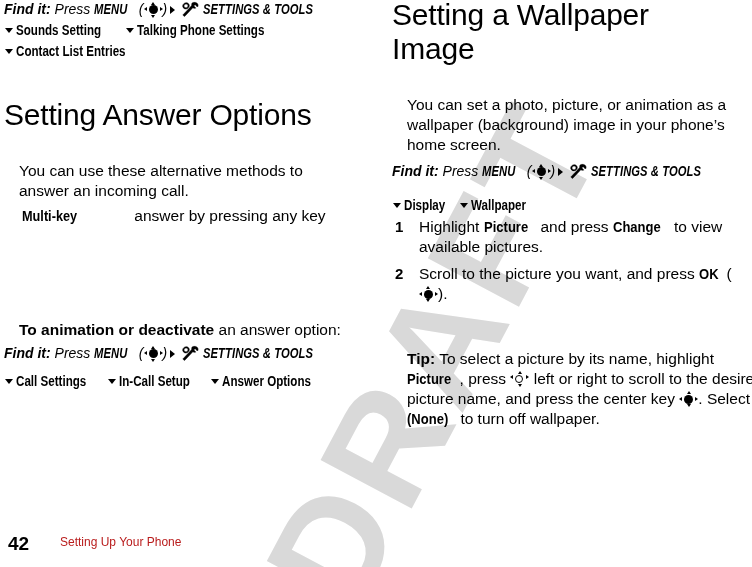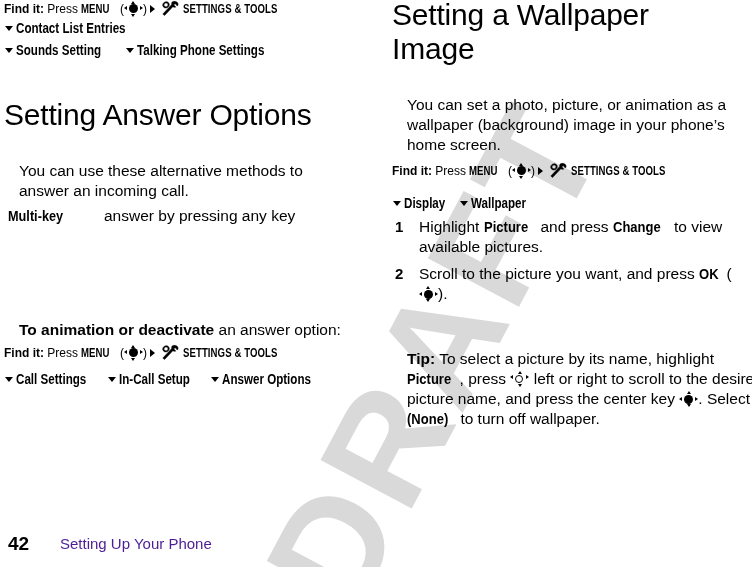--- a/index.html
+++ b/index.html
@@ -61,23 +61,24 @@
     padding: 0;
   }
 
   .body-text {
     font-size: 15.5px;
     line-height: 1.29;
     margin: 15px;
   }
 
   .findit {
-    font-size: 12px;
+    font-size: 14px;
     line-height: 1.35;
     margin: 0;
+    font-style: italic;
   }
   .findit .lbl { font-weight: bold; }
   .findit .cond {
     font-family: "Liberation Sans", sans-serif;
     font-weight: bold;
     font-stretch: condensed;
     transform: scaleX(0.80);
     transform-origin: left center;
     display: inline-block;
     letter-spacing: 0.1px;
@@ -180,20 +181,21 @@
   
   table.opts {
     border-collapse: collapse;
     width: 348px;
     font-size: 15.5px;
   }
   table.opts td {
     vertical-align: top;
     padding: 0 0 2px 0;
     line-height: 1.28;
+    text-align: center;
   }
   td.optname {
     width: 96px;
     padding-right: 8px;
     font-weight: bold;
     font-stretch: condensed;
   }
   td.optname span {
     display: inline-block;
     transform: scaleX(0.82);
@@ -244,23 +246,23 @@
     position: absolute;
     left: 4px;
     top: 0;
     font-size: 19px;
     font-weight: bold;
   }
   #footer .foot-title {
     position: absolute;
     left: 56px;
     top: 2px;
-    font-size: 15px;
+    font-size: 12px;
     font-weight: normal;
-    color: #4c1d95;
+    color: #b91c1c;
   }
 
   .sp-s { display:inline-block; width:3px; }
 </style>
 </head>
 <body>
 
 <svg id="watermark" viewBox="0 0 752 567" xmlns="http://www.w3.org/2000/svg" aria-hidden="true">
   <text class="wm-text" x="60" y="470" transform="rotate(-62 330 300)">DRAFT</text>
 </svg>
@@ -275,24 +277,24 @@
         <span>Press</span>
         <span class="cond">MENU</span><span class="sp-s"></span>(<span class="navkey"><i class="a up"></i><i class="a dn"></i><i class="a lf"></i><i class="a rt"></i><i class="ctr"></i></span>)<span class="arrow-r"></span><svg class="tools-icon" viewBox="0 0 24 20" xmlns="http://www.w3.org/2000/svg">
           <g fill="#000" stroke="#000" stroke-width="0.6">
             <path d="M3 17.6 L14.2 5.6 L16.4 7.6 L5.2 19.4 Z"></path>
             <path d="M14.6 2.5 c2.6 -1.6 6.0 -0.9 7.2 1.6 c0.6 1.3 0.3 2.7 -0.7 3.4 l-2.5 -2.9 l-1.9 1.4 l2.5 2.9 c-1.2 0.6 -2.7 0.3 -3.7 -0.8 c-1.6 -1.8 -1.7 -4.1 -0.9 -5.6 Z"></path>
             <path d="M4.6 3.0 c1.9 -1.4 4.6 -1.1 5.9 0.8 c1.2 1.7 0.7 4.0 -1.1 5.3 c-1.9 1.4 -4.6 1.1 -5.9 -0.8 C2.3 6.6 2.8 4.3 4.6 3.0 Z M5.6 4.3 c-1.1 0.8 -1.4 2.2 -0.7 3.2 c0.8 1.1 2.4 1.3 3.5 0.5 c1.1 -0.8 1.4 -2.2 0.7 -3.2 C8.3 3.7 6.7 3.5 5.6 4.3 Z"></path>
           </g>
         </svg><span class="cond">SETTINGS &amp; TOOLS</span>
       </p>
       <p class="path-line" style="margin-top:2px;">
+        <span class="tri"></span><span class="cond">Sounds Setting</span><span class="sp-s"></span><span class="tri"></span><span class="cond">Talking Phone Settings</span>
+      </p>
+      <p class="path-line" style="margin-top:2px;">
         <span class="tri"></span><span class="cond">Contact List Entries</span>
-      </p>
-      <p class="path-line" style="margin-top:2px;">
-        <span class="tri"></span><span class="cond">Sounds Setting</span><span class="sp-s"></span><span class="tri"></span><span class="cond">Talking Phone Settings</span>
       </p>
     </div>
 
     <h1 class="h1" style="position:absolute; left:0; top:98px; width:348px;">Setting Answer Options</h1>
 
     <p class="body-text" style="position:absolute; left:0; top:146px; width:330px;">You can use these alternative methods to answer an incoming call.</p>
 
     <table class="opts" style="position:absolute; left:4px; top:206px;">
       <tbody>
         <tr>

